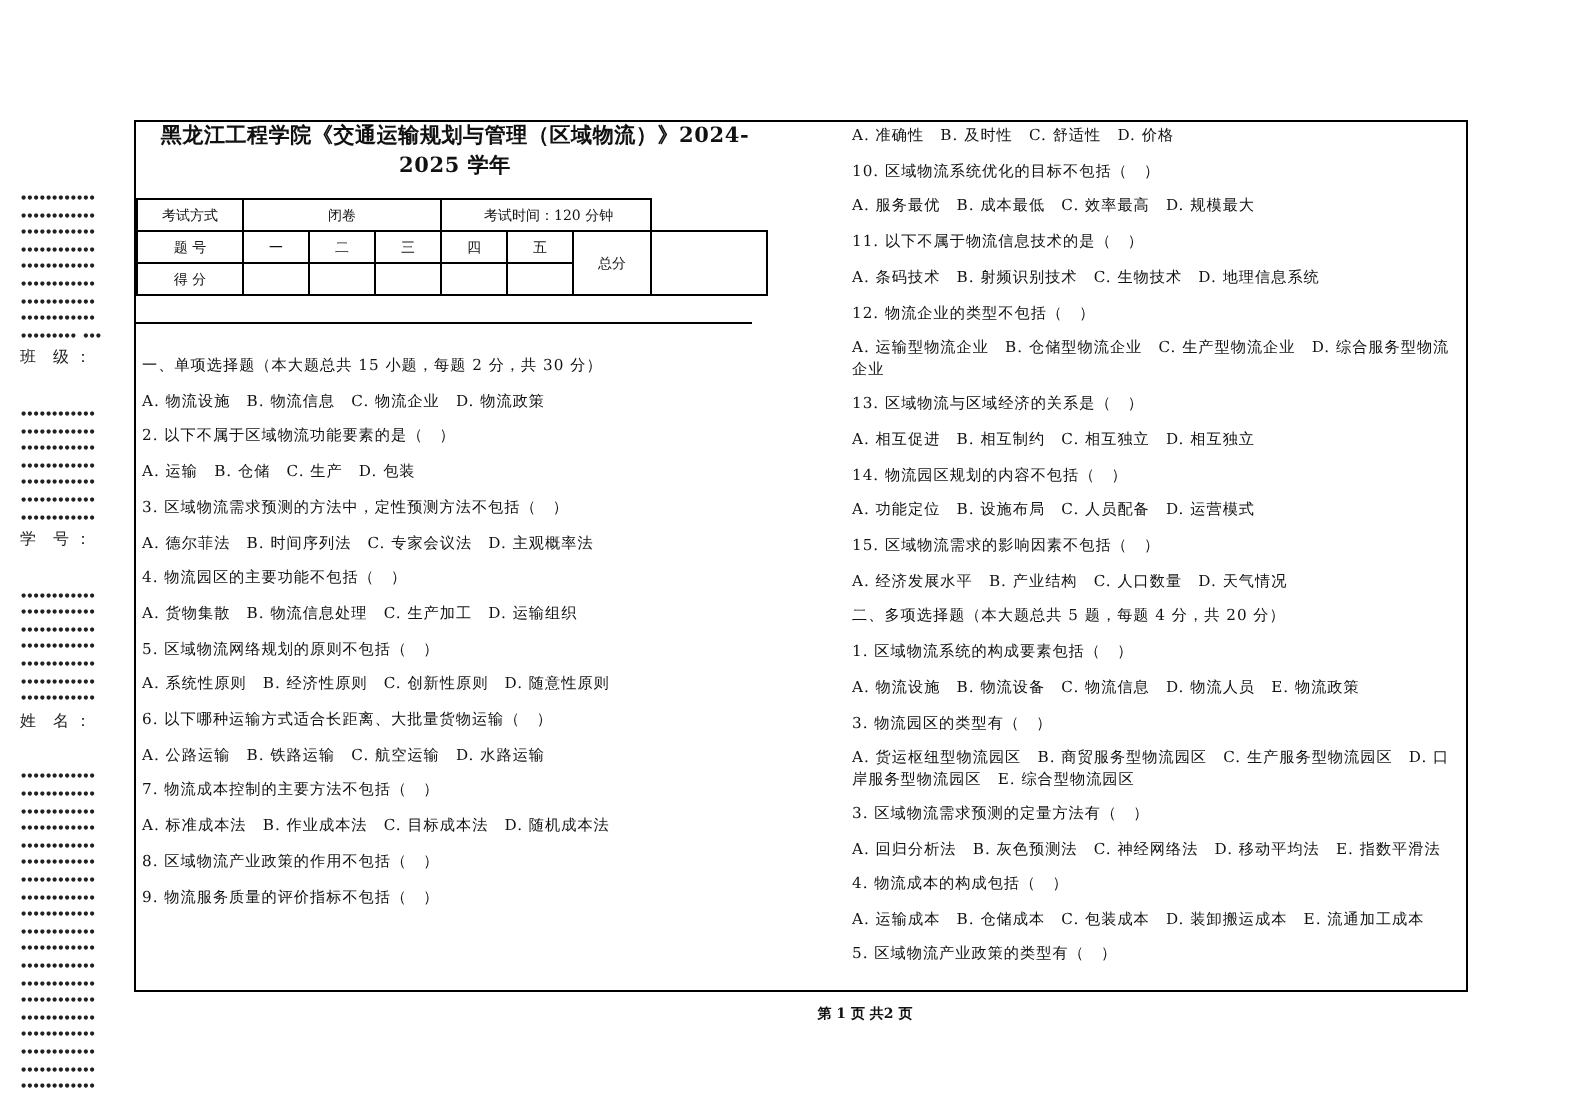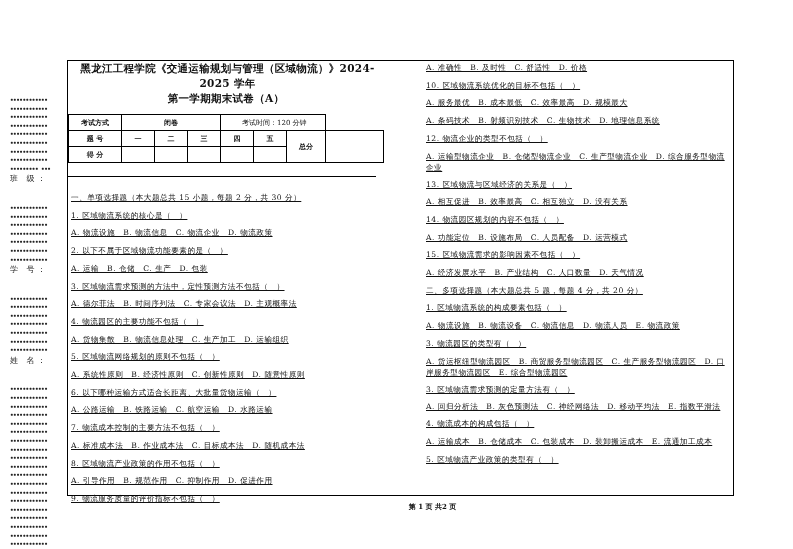--- a/index.html
+++ b/index.html
@@ -8,24 +8,24 @@
   .binding { position: absolute; left: 10px; top: 96px; width: 48px; font-size: 7px; line-height: 8.6px; color: #222; }
   .binding .dots { letter-spacing: -0.5px; white-space: nowrap; font-family: "DejaVu Sans Mono", monospace; font-size: 6px; font-weight: bold; }
   .binding .lbl { font-size: 8px; margin: 2px 0 20px 0; letter-spacing: 3px; }
   .frame { position: absolute; left: 67px; top: 60px; width: 667px; height: 436px; border: 1.5px solid #000; box-sizing: border-box; }
   .col-left { position: absolute; left: 68px; top: 60px; width: 316px; }
   .col-right { position: absolute; left: 426px; top: 60px; width: 306px; }
   .title { font-weight: bold; font-size: 10.5px; text-align: center; line-height: 15px; margin-top: 1px; letter-spacing: 0.3px; }
   .title .l1 { text-align: center; padding-left: 3px; }
   table.hdr { border-collapse: collapse; margin-top: 8px; width: 316px; font-size: 7px; }
   table.hdr td { border: 1px solid #000; height: 15px; text-align: center; padding: 0; }
-  table.hdr td.b { font-weight: bold; }
+  table.hdr td.b { font-weight: normal; }
   table.hdr td.left { text-align: left; padding-left: 21px; }
   .divider { width: 308px; height: 0; border-top: 1px solid #000; margin-top: 13px; }
-  .q { font-size: 7.6px; line-height: 17.7px; padding-left: 3px; white-space: nowrap; letter-spacing: 0.5px; text-decoration: underline; }
+  .q { font-size: 7.6px; line-height: 17.7px; padding-left: 3px; white-space: nowrap; letter-spacing: 0.5px; }
   .q.wrap { white-space: normal; line-height: 11px; padding-top: 3px; padding-bottom: 3px; }
   .col-right .q { padding-left: 0; }
   .footer { position: absolute; left: 0; width: 793px; top: 502px; text-align: center; font-size: 7px; font-weight: bold; padding-left: 36px; }
 </style>
 </head>
 <body>
 
 <div class="binding">
   <div>
       <div class="dots">••••••••••••</div>
@@ -81,21 +81,20 @@
       <div class="dots">••••••••••••</div>
       <div class="dots">••••••••••••</div>
     </div>
 </div>
 
 <div class="frame"></div>
 
 <div class="col-left">
   <div class="title">
     <div class="l1">黑龙江工程学院《交通运输规划与管理（区域物流）》2024-2025 学年</div>
-    <div>第一学期期末试卷（A）</div>
   </div>
 
   <table class="hdr">
     <tbody>
         <tr>
       <td class="b" style="width:52px">考试方式</td>
       <td class="b" colspan="3">闭卷</td>
       <td class="left" colspan="3">考试时间：120 分钟</td>
     </tr>
     <tr>
@@ -114,48 +113,47 @@
       <td></td>
       <td></td>
       <td></td>
       <td></td>
     </tr>
   </tbody>
     </table>
   <div class="divider"></div>
 
   <div class="q" style="margin-top:12px">一、单项选择题（本大题总共 15 小题，每题 2 分，共 30 分）</div>
-  <div class="q">1. 区域物流系统的核心是（　）</div>
   <div class="q">A. 物流设施　B. 物流信息　C. 物流企业　D. 物流政策</div>
   <div class="q">2. 以下不属于区域物流功能要素的是（　）</div>
   <div class="q">A. 运输　B. 仓储　C. 生产　D. 包装</div>
   <div class="q">3. 区域物流需求预测的方法中，定性预测方法不包括（　）</div>
   <div class="q">A. 德尔菲法　B. 时间序列法　C. 专家会议法　D. 主观概率法</div>
   <div class="q">4. 物流园区的主要功能不包括（　）</div>
   <div class="q">A. 货物集散　B. 物流信息处理　C. 生产加工　D. 运输组织</div>
   <div class="q">5. 区域物流网络规划的原则不包括（　）</div>
   <div class="q">A. 系统性原则　B. 经济性原则　C. 创新性原则　D. 随意性原则</div>
   <div class="q">6. 以下哪种运输方式适合长距离、大批量货物运输（　）</div>
   <div class="q">A. 公路运输　B. 铁路运输　C. 航空运输　D. 水路运输</div>
   <div class="q">7. 物流成本控制的主要方法不包括（　）</div>
   <div class="q">A. 标准成本法　B. 作业成本法　C. 目标成本法　D. 随机成本法</div>
   <div class="q">8. 区域物流产业政策的作用不包括（　）</div>
-  <div class="q">A. 引导作用　B. 规范作用　C. 抑制作用　D. 促进作用</div>
   <div class="q">9. 物流服务质量的评价指标不包括（　）</div>
 </div>
 
 <div class="col-right">
   <div class="q" style="margin-top:-1px">A. 准确性　B. 及时性　C. 舒适性　D. 价格</div>
   <div class="q">10. 区域物流系统优化的目标不包括（　）</div>
   <div class="q">A. 服务最优　B. 成本最低　C. 效率最高　D. 规模最大</div>
+  <div class="q">11. 以下不属于物流信息技术的是（　）</div>
   <div class="q">A. 条码技术　B. 射频识别技术　C. 生物技术　D. 地理信息系统</div>
   <div class="q">12. 物流企业的类型不包括（　）</div>
   <div class="q wrap">A. 运输型物流企业　B. 仓储型物流企业　C. 生产型物流企业　D. 综合服务型物流企业</div>
   <div class="q">13. 区域物流与区域经济的关系是（　）</div>
-  <div class="q">A. 相互促进　B. 效率最高　C. 相互独立　D. 没有关系</div>
+  <div class="q">A. 相互促进　B. 相互制约　C. 相互独立　D. 相互独立</div>
   <div class="q">14. 物流园区规划的内容不包括（　）</div>
   <div class="q">A. 功能定位　B. 设施布局　C. 人员配备　D. 运营模式</div>
   <div class="q">15. 区域物流需求的影响因素不包括（　）</div>
   <div class="q">A. 经济发展水平　B. 产业结构　C. 人口数量　D. 天气情况</div>
   <div class="q">二、多项选择题（本大题总共 5 题，每题 4 分，共 20 分）</div>
   <div class="q">1. 区域物流系统的构成要素包括（　）</div>
   <div class="q">A. 物流设施　B. 物流设备　C. 物流信息　D. 物流人员　E. 物流政策</div>
   <div class="q">3. 物流园区的类型有（　）</div>
   <div class="q wrap">A. 货运枢纽型物流园区　B. 商贸服务型物流园区　C. 生产服务型物流园区　D. 口岸服务型物流园区　E. 综合型物流园区</div>
   <div class="q">3. 区域物流需求预测的定量方法有（　）</div>

